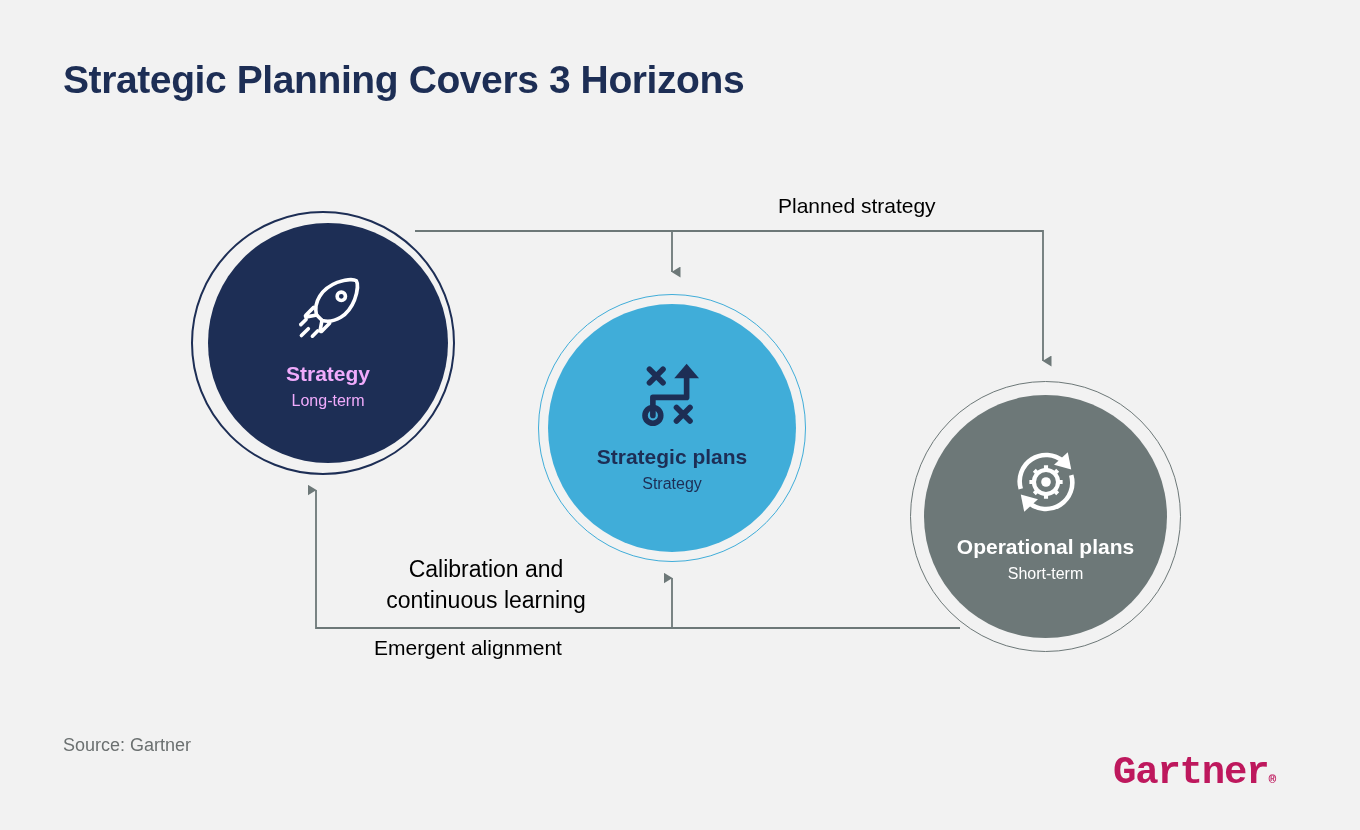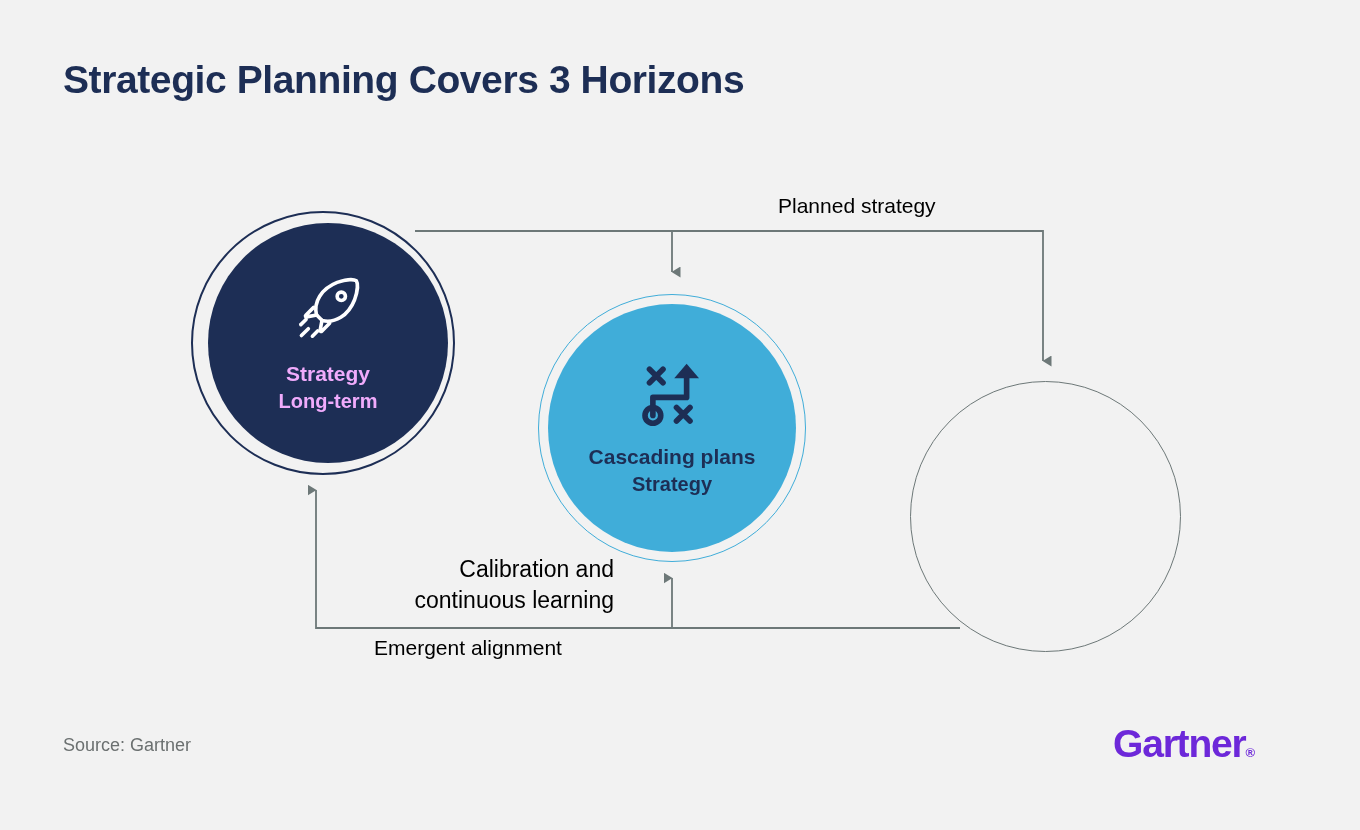--- a/index.html
+++ b/index.html
@@ -54,22 +54,22 @@
     position: absolute;
     border-radius: 50%;
     box-sizing: border-box;
   }
   .node-title {
     font-weight: bold;
     font-size: 21px;
     line-height: 27px;
   }
   .node-sub {
-    font-weight: bold;
-    font-size: 20px;
+    font-weight: normal;
+    font-size: 16px;
     line-height: 28px;
   }
   .node-icon {
     margin-bottom: 14px;
     line-height: 0;
   }
 
   
   #node-strategy {
     left: 208px; top: 223px;
@@ -122,41 +122,42 @@
     font-size: 21px;
   }
   .label-plain {
     font-weight: normal;
     font-size: 23px;
     line-height: 31px;
     white-space: normal;
   }
   #label-planned-strategy { left: 778px; top: 194px; }
   #label-cascading { left: 752px; top: 247px; width: 256px; }
-  #label-calibration { left: 358px; top: 554px; width: 256px; text-align: right; }
+  #label-calibration { left: 358px; top: 554px; width: 256px; }
   #label-emergent-strategy { left: 374px; top: 636px; }
 
   
   .footer-text {
     position: absolute;
     left: 63px;
     top: 735px;
     font-size: 18px;
     line-height: 20px;
     color: #6b7070;
   }
   .logo {
     position: absolute;
     left: 1113px;
-    top: 722px;
+    top: 751px;
     font-size: 39px;
     font-weight: bold;
-    color: #6d28d9;
+    color: #be185d;
     letter-spacing: -1.2px;
     line-height: 44px;
+    font-family: Liberation Mono, monospace;
   }
   .logo .reg {
     font-size: 13px;
     font-weight: bold;
     vertical-align: baseline;
     letter-spacing: 0;
   }
 </style>
 </head>
 <body>
@@ -212,25 +213,47 @@
 
         <path d="M15 50 L15 34 L45 34 L45 13" fill="none"></path>
         <polygon points="45,4 56,17 34,17" fill="#1d2e55" stroke="none"></polygon>
         <circle cx="15" cy="50" r="7"></circle>
 
         <path d="M12 9 L24 21 M24 9 L12 21"></path>
 
         <path d="M36 43 L48 55 M48 43 L36 55"></path>
       </svg>
     </div>
-    <div class="node-title">Cascading plans</div>
+    <div class="node-title">Strategic plans</div>
     <div class="node-sub">Strategy</div>
   </div>
 
   <div class="node-ring" id="ring-ops"></div>
+  <div class="node" id="node-ops">
+    <div class="node-icon">
+      <svg width="78" height="74" viewBox="0 0 68 64" fill="none" stroke="#ffffff" stroke-width="4" stroke-linecap="butt" stroke-linejoin="miter">
+
+        <path d="M12 38 A23 23 0 0 1 49 14" fill="none"></path>
+        <polygon points="53,6 56,21 41,17" fill="#ffffff" stroke="none"></polygon>
+        <path d="M56 26 A23 23 0 0 1 19 50" fill="none"></path>
+        <polygon points="15,58 12,43 27,47" fill="#ffffff" stroke="none"></polygon>
+
+        <g stroke="#ffffff" stroke-width="3.6">
+          <circle cx="34" cy="32" r="10.5"></circle>
+          <path d="M34 17.5 L34 21.5 M34 42.5 L34 46.5
+                   M19.5 32 L23.5 32 M44.5 32 L48.5 32
+                   M23.8 21.8 L26.6 24.6 M41.4 39.4 L44.2 42.2
+                   M44.2 21.8 L41.4 24.6 M26.6 39.4 L23.8 42.2"></path>
+        </g>
+        <circle cx="34" cy="32" r="4.2" fill="#ffffff" stroke="none"></circle>
+      </svg>
+    </div>
+    <div class="node-title">Operational plans</div>
+    <div class="node-sub">Short-term</div>
+  </div>
 
   <div class="label label-bold" id="label-planned-strategy">Planned strategy</div>
 
   <div class="label label-plain" id="label-calibration">Calibration and continuous learning</div>
   <div class="label label-bold" id="label-emergent-strategy">Emergent alignment</div>
 
   <div class="footer-text">
     <div>Source: Gartner</div>
   </div>
 

